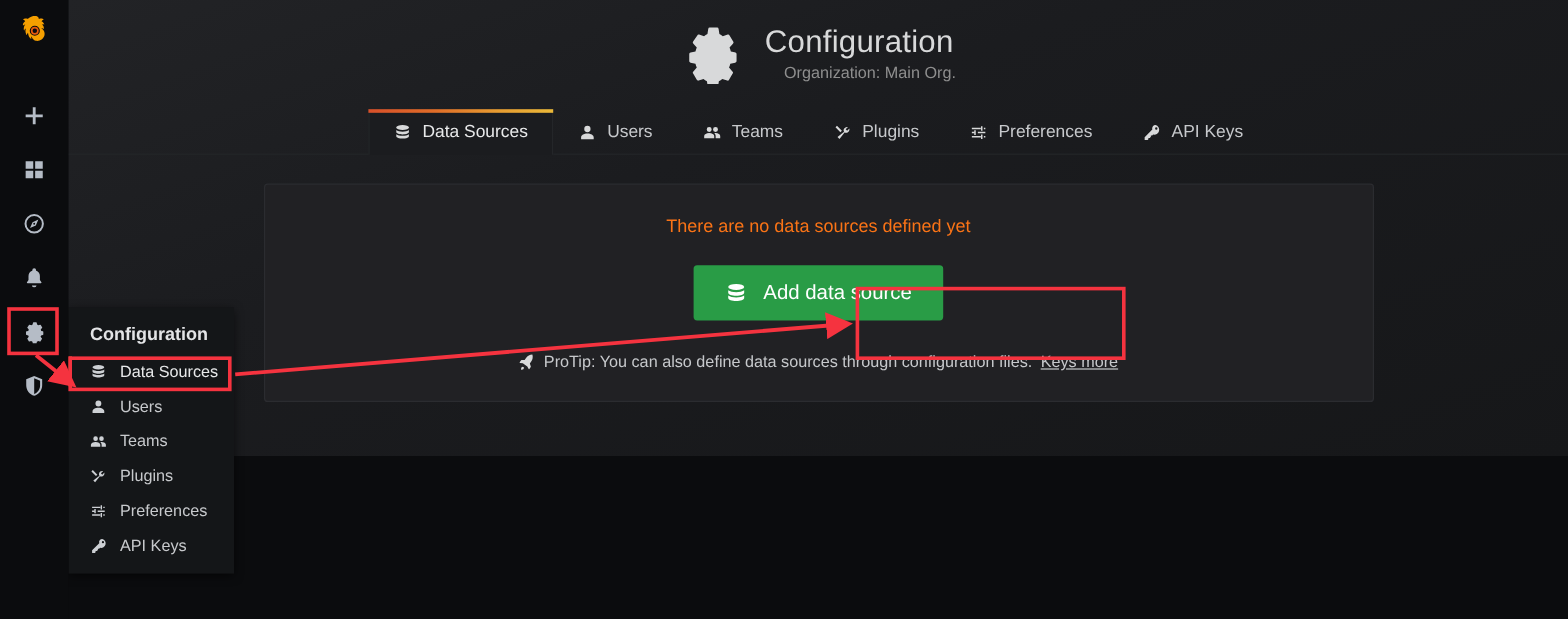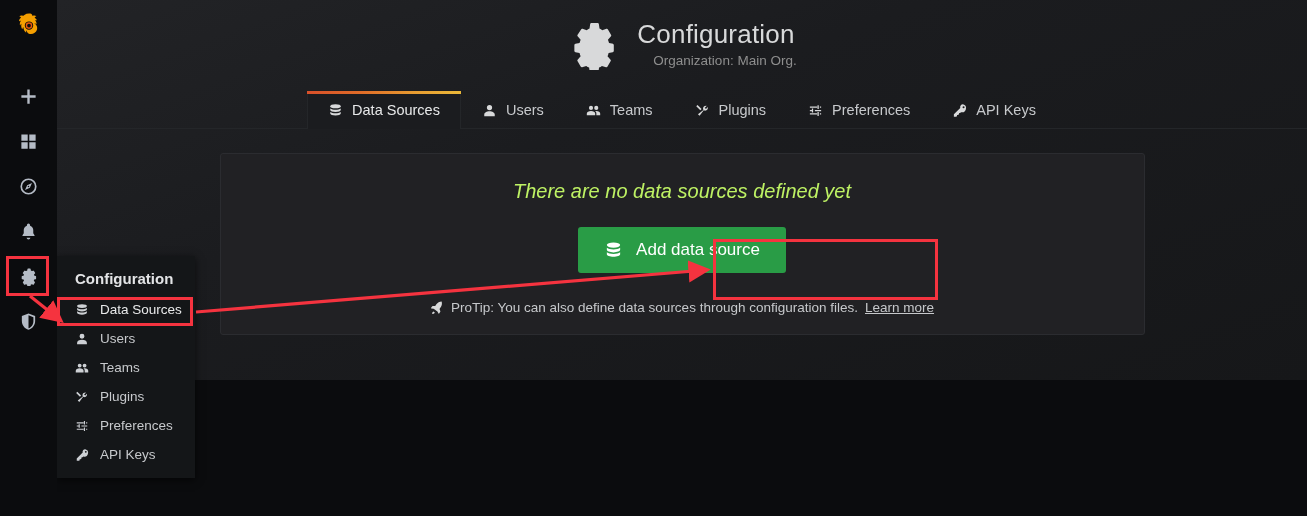--- a/index.html
+++ b/index.html
@@ -89,21 +89,21 @@
   .panel-wrap { display:flex; justify-content:center; margin-top:24px; }
   .panel {
     width:925px; height:182px;
     background:#212124;
     border:1px solid #2b2c30;
     border-radius:3px;
     display:flex; flex-direction:column; align-items:center;
     padding-top:26px;
   }
   .empty-text {
-    font-size:20px; color:#bef264; font-style:italic;
+    font-size:15px; color:#f97316; 
   }
   .add-btn {
     margin-top:24px;
     background:#299c46;
     color:#fff;
     border:none; border-radius:3px;
     height:46px;
     padding:0 26px;
     display:flex; align-items:center; gap:13px;
     font-size:17px; font-family:"Liberation Sans", sans-serif;
@@ -317,21 +317,21 @@
           <span>Add data source</span>
         </button>
 
         <div class="protip">
           <span>
             <svg viewBox="0 0 24 24">
                 <path d="M21.8 2.2c-3.6-.5-7.2.8-9.8 3.4L9.6 8 5.4 7.3a1 1 0 00-.9.3L2.1 10a.6.6 0 00.2 1l3.8 1.3 5.6 5.6L13 21.7a.6.6 0 001 .2l2.4-2.4c.2-.2.3-.6.3-.9L16 14.4l2.4-2.4c2.6-2.6 3.9-6.2 3.4-9.8zM4.6 17a3.6 3.6 0 00-2.4 3.4 .5.5 0 00.5.5A3.6 3.6 0 007 18.5z"></path>
               </svg>
           </span>
           <span>ProTip: You can also define data sources through configuration files.</span>
-          <a href="#">Learn more</a>
+          <a href="#">Keys more</a>
         </div>
 
       </div>
     </div>
 
   </div>
 
   <div id="config-menu">
 
     <div class="menu-title">Configuration</div>

